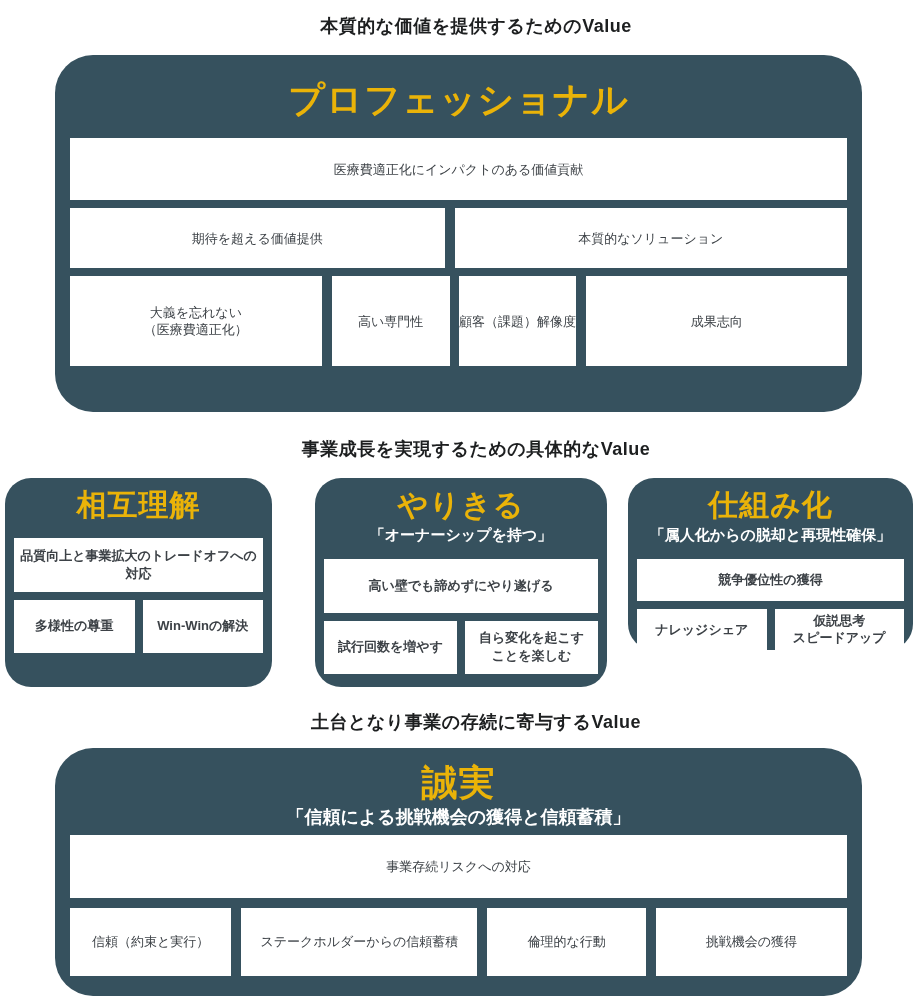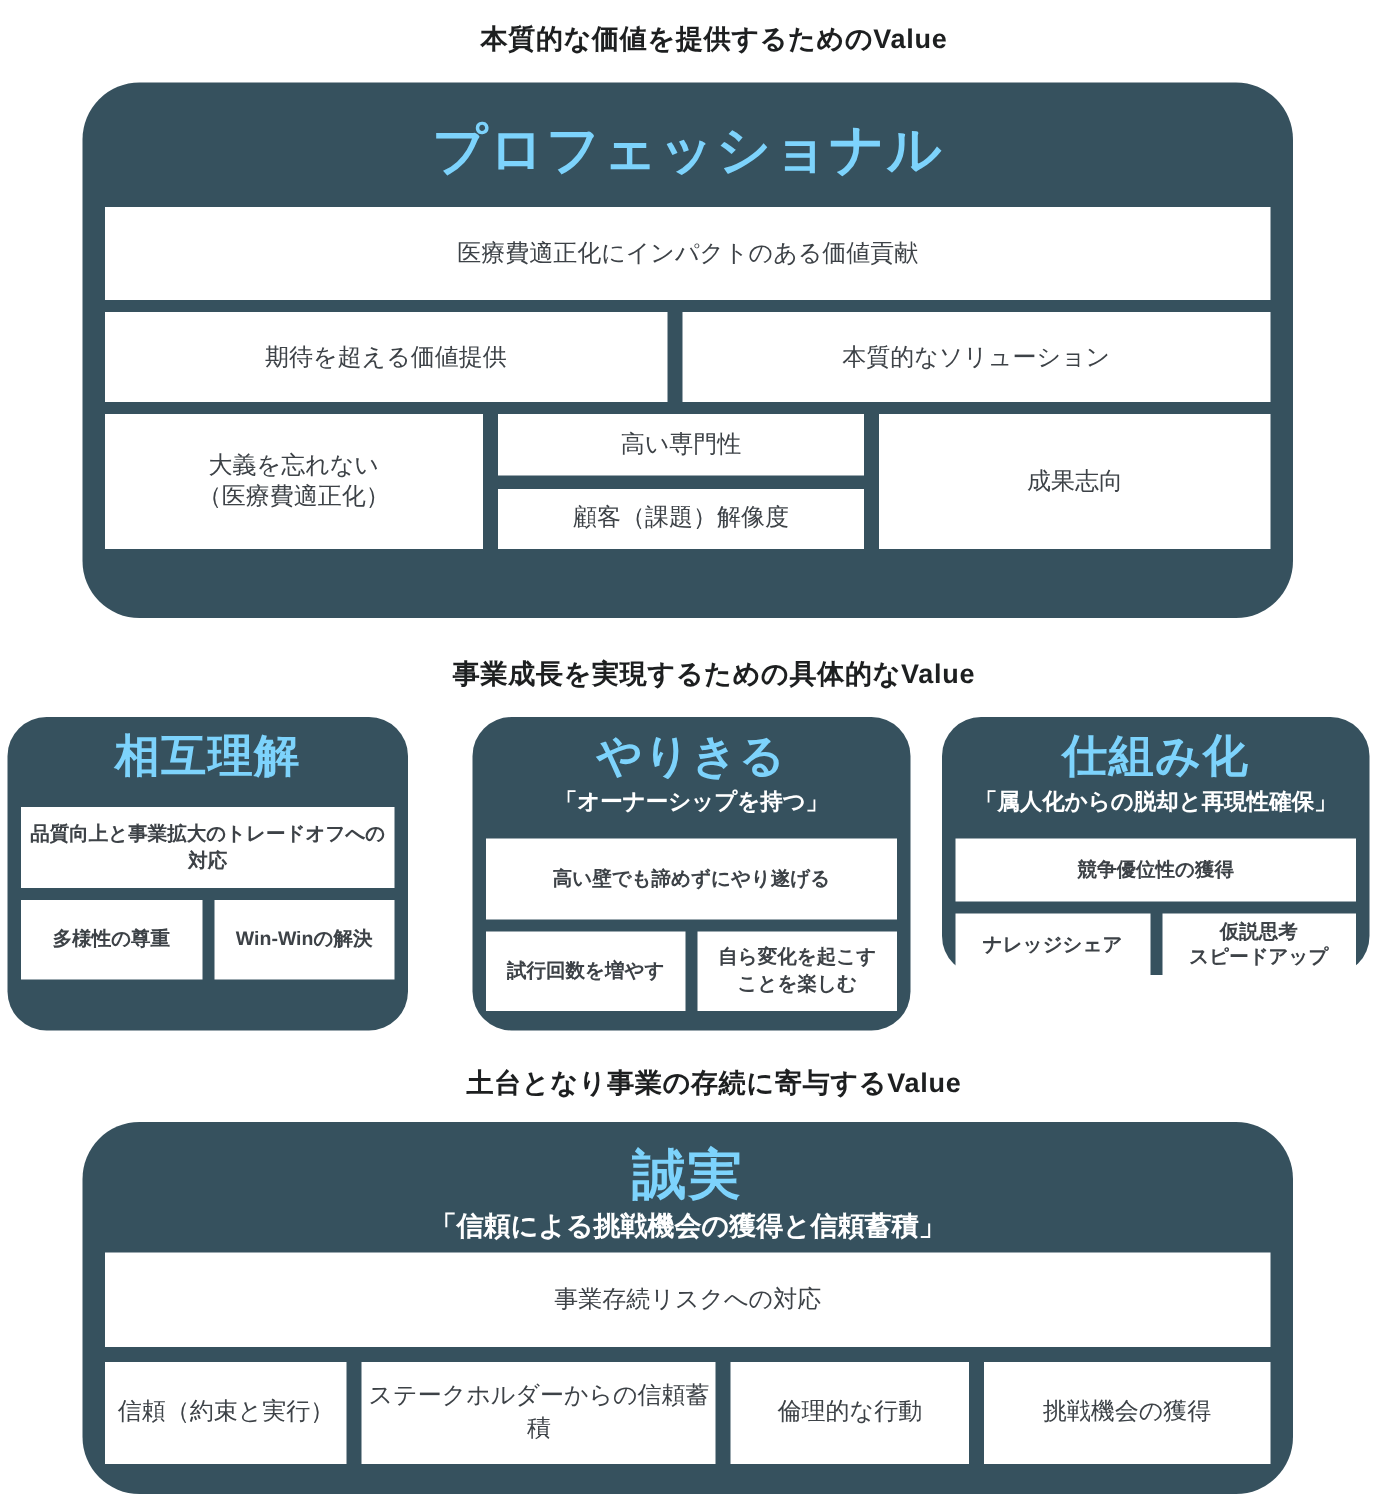--- a/index.html
+++ b/index.html
@@ -12,21 +12,21 @@
   }
 
   .card {
     position:absolute; background:var(--dark,#36515e);
     box-sizing:border-box; display:flex; flex-direction:column;
   }
   .card.big    { border-radius:38px; padding:0 15px; }
   .card.small  { border-radius:26px; padding:0 9px; }
 
   .card-title {
-    color:#7dd3fc; font-weight:800; text-align:center; line-height:1.15;
+    color:#eab308; font-weight:800; text-align:center; line-height:1.15;
     letter-spacing:1px; white-space:nowrap;
   }
   .big   .card-title { font-size:36px; margin-top:24px; }
   .small .card-title { font-size:30px; margin-top:10px; }
 
   .card-subtitle {
     color:#ffffff; text-align:center; font-weight:600; line-height:1.2;
     white-space:nowrap;
   }
   .big   .card-subtitle { font-size:18px; margin-top:4px; }
@@ -34,24 +34,24 @@
 
   .row { display:flex; gap:10px; }
   .small .row { gap:8px; }
 
   .cell {
     background:#ffffff; color:#3d4247;
     display:flex; align-items:center; justify-content:center;
     text-align:center; line-height:1.35; white-space:pre-line;
     box-sizing:border-box;
   }
-  .big   .cell { font-size:16px; }
+  .big   .cell { font-size:13px; }
   .small .cell { font-size:13px;font-weight:bold; }
 
-  .stack { display:flex; flex-direction:column; gap:9px; }
+  .stack { display:flex; flex-direction:row; gap:9px; }
   .stack .cell { flex:1; }
 
   
   .row-r1 { margin-top:18px; height:62px; }
   .row-r2 { margin-top:8px;  height:60px; }
   .row-r3 { margin-top:8px;  height:90px; }
 
   
   .srow-1 { margin-top:15px; height:54px; }
   .srow-2 { margin-top:8px;  height:53px; }

